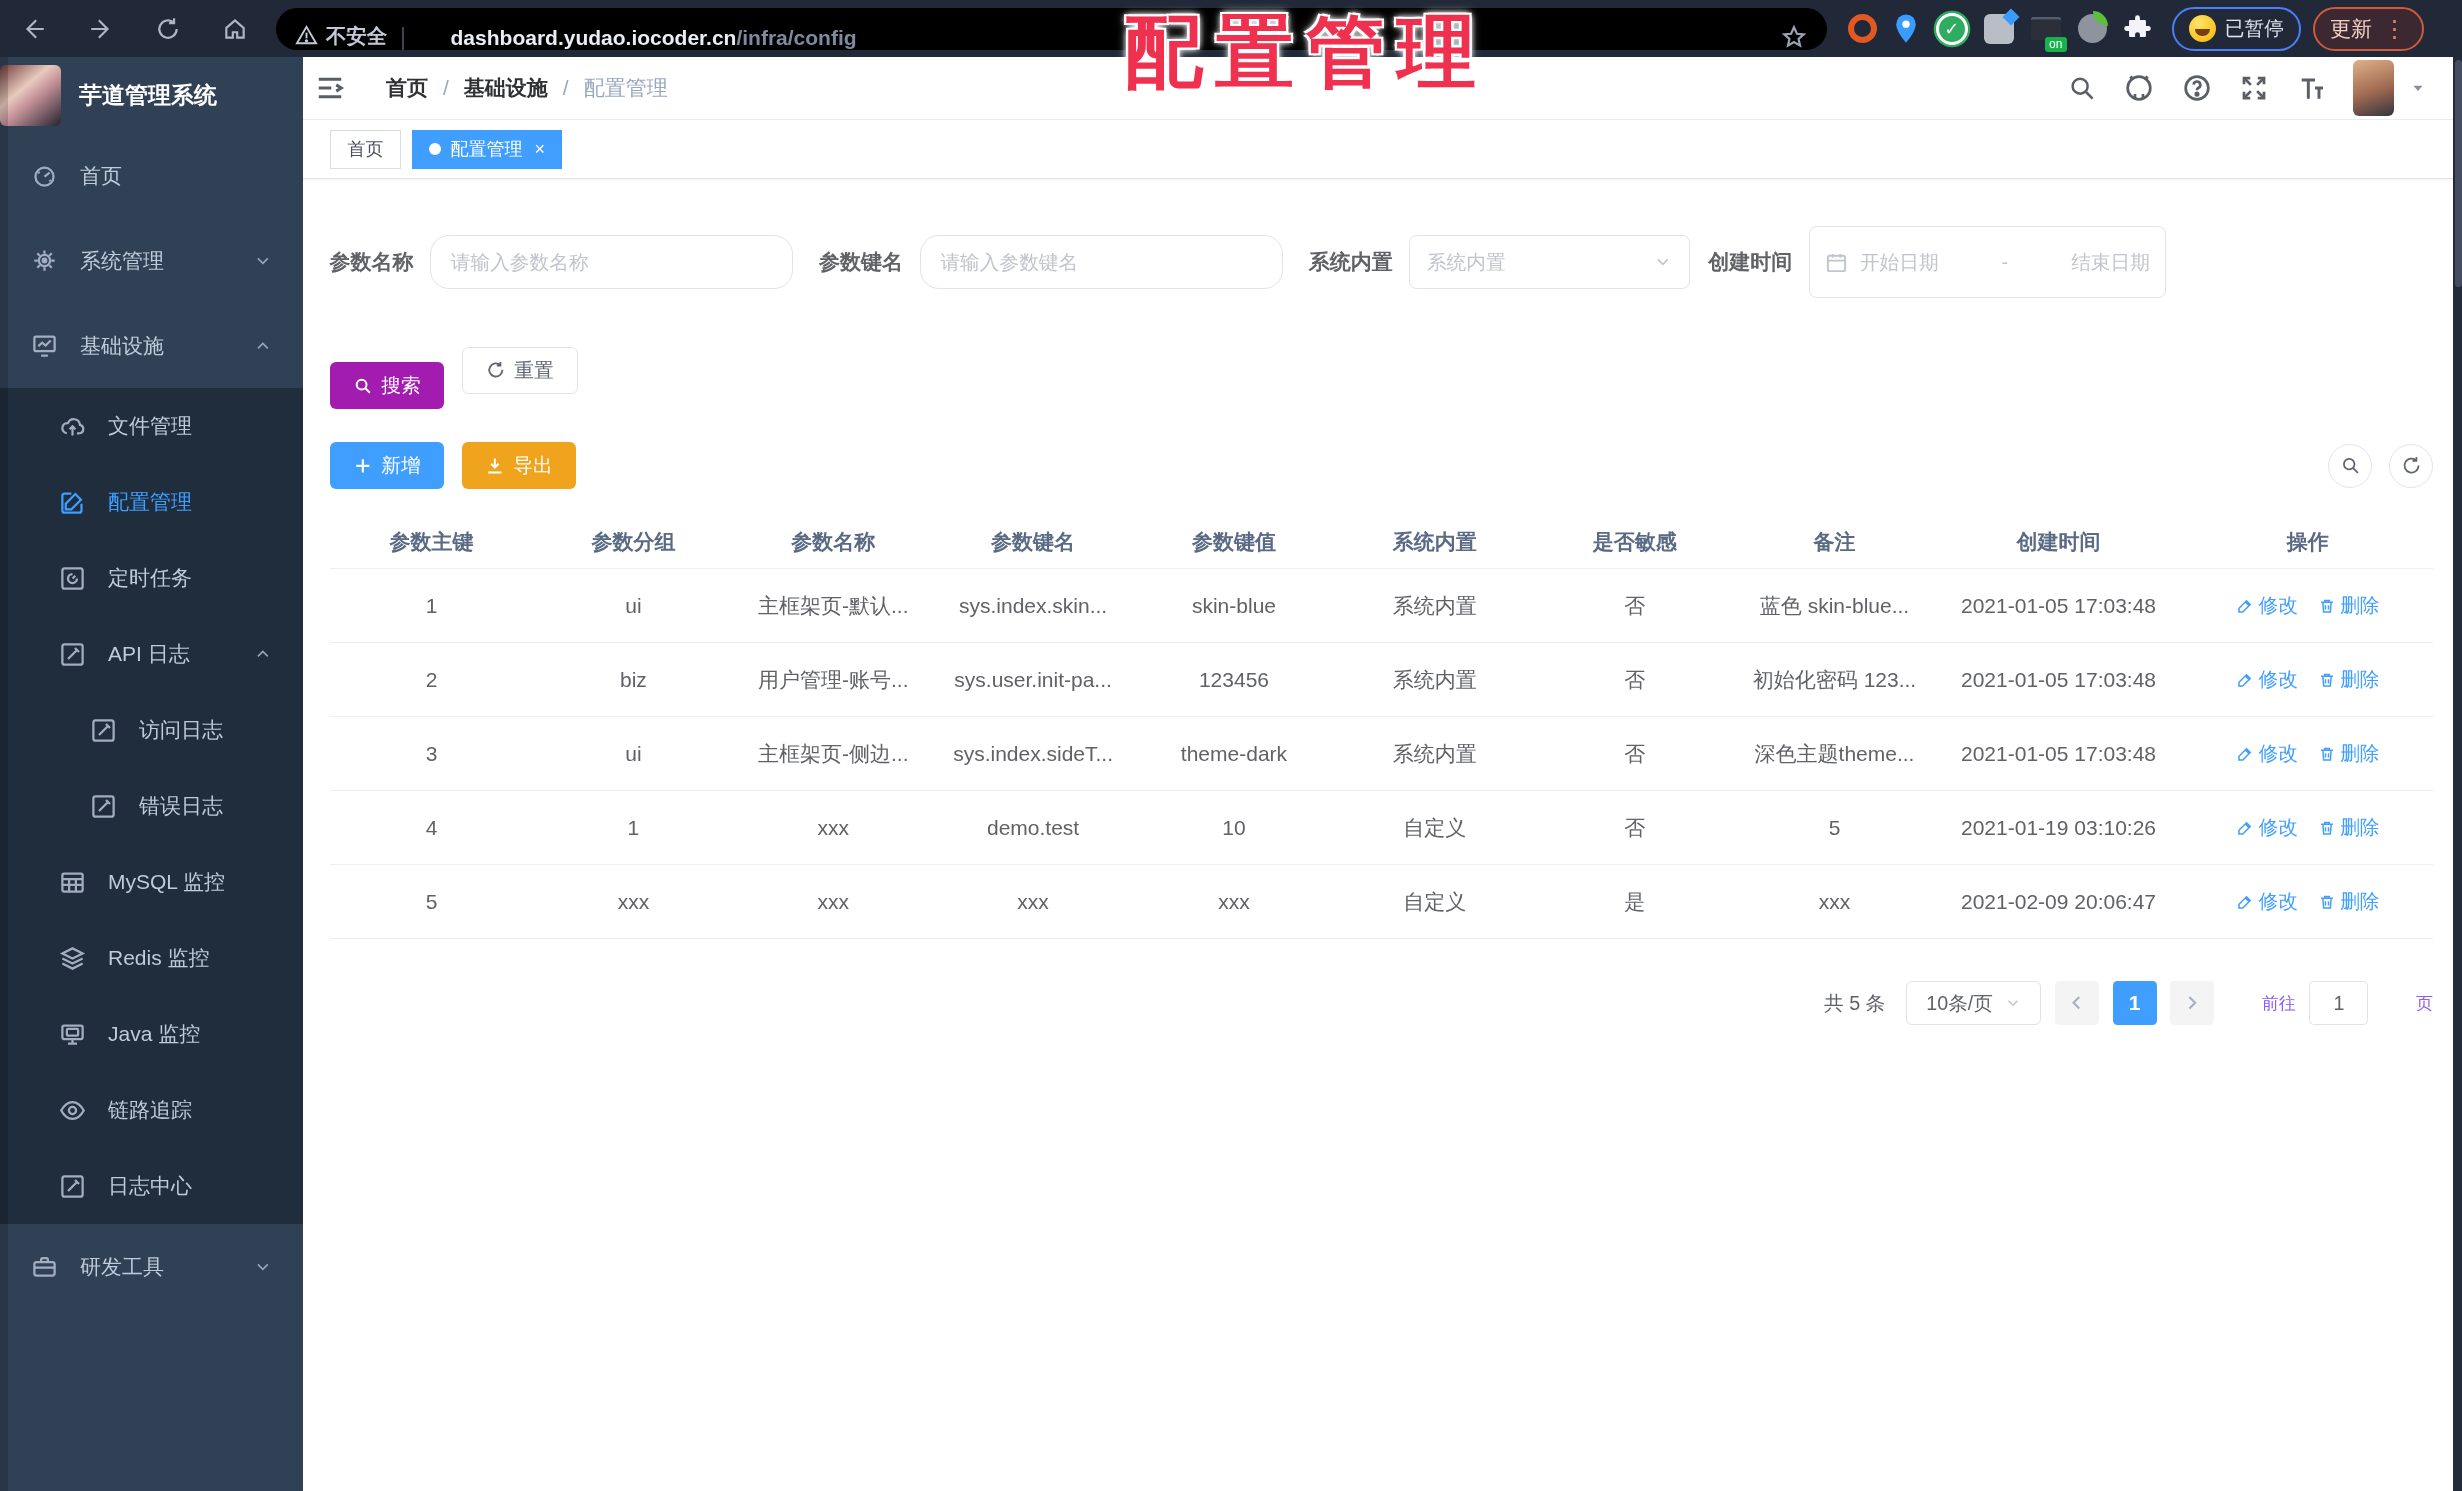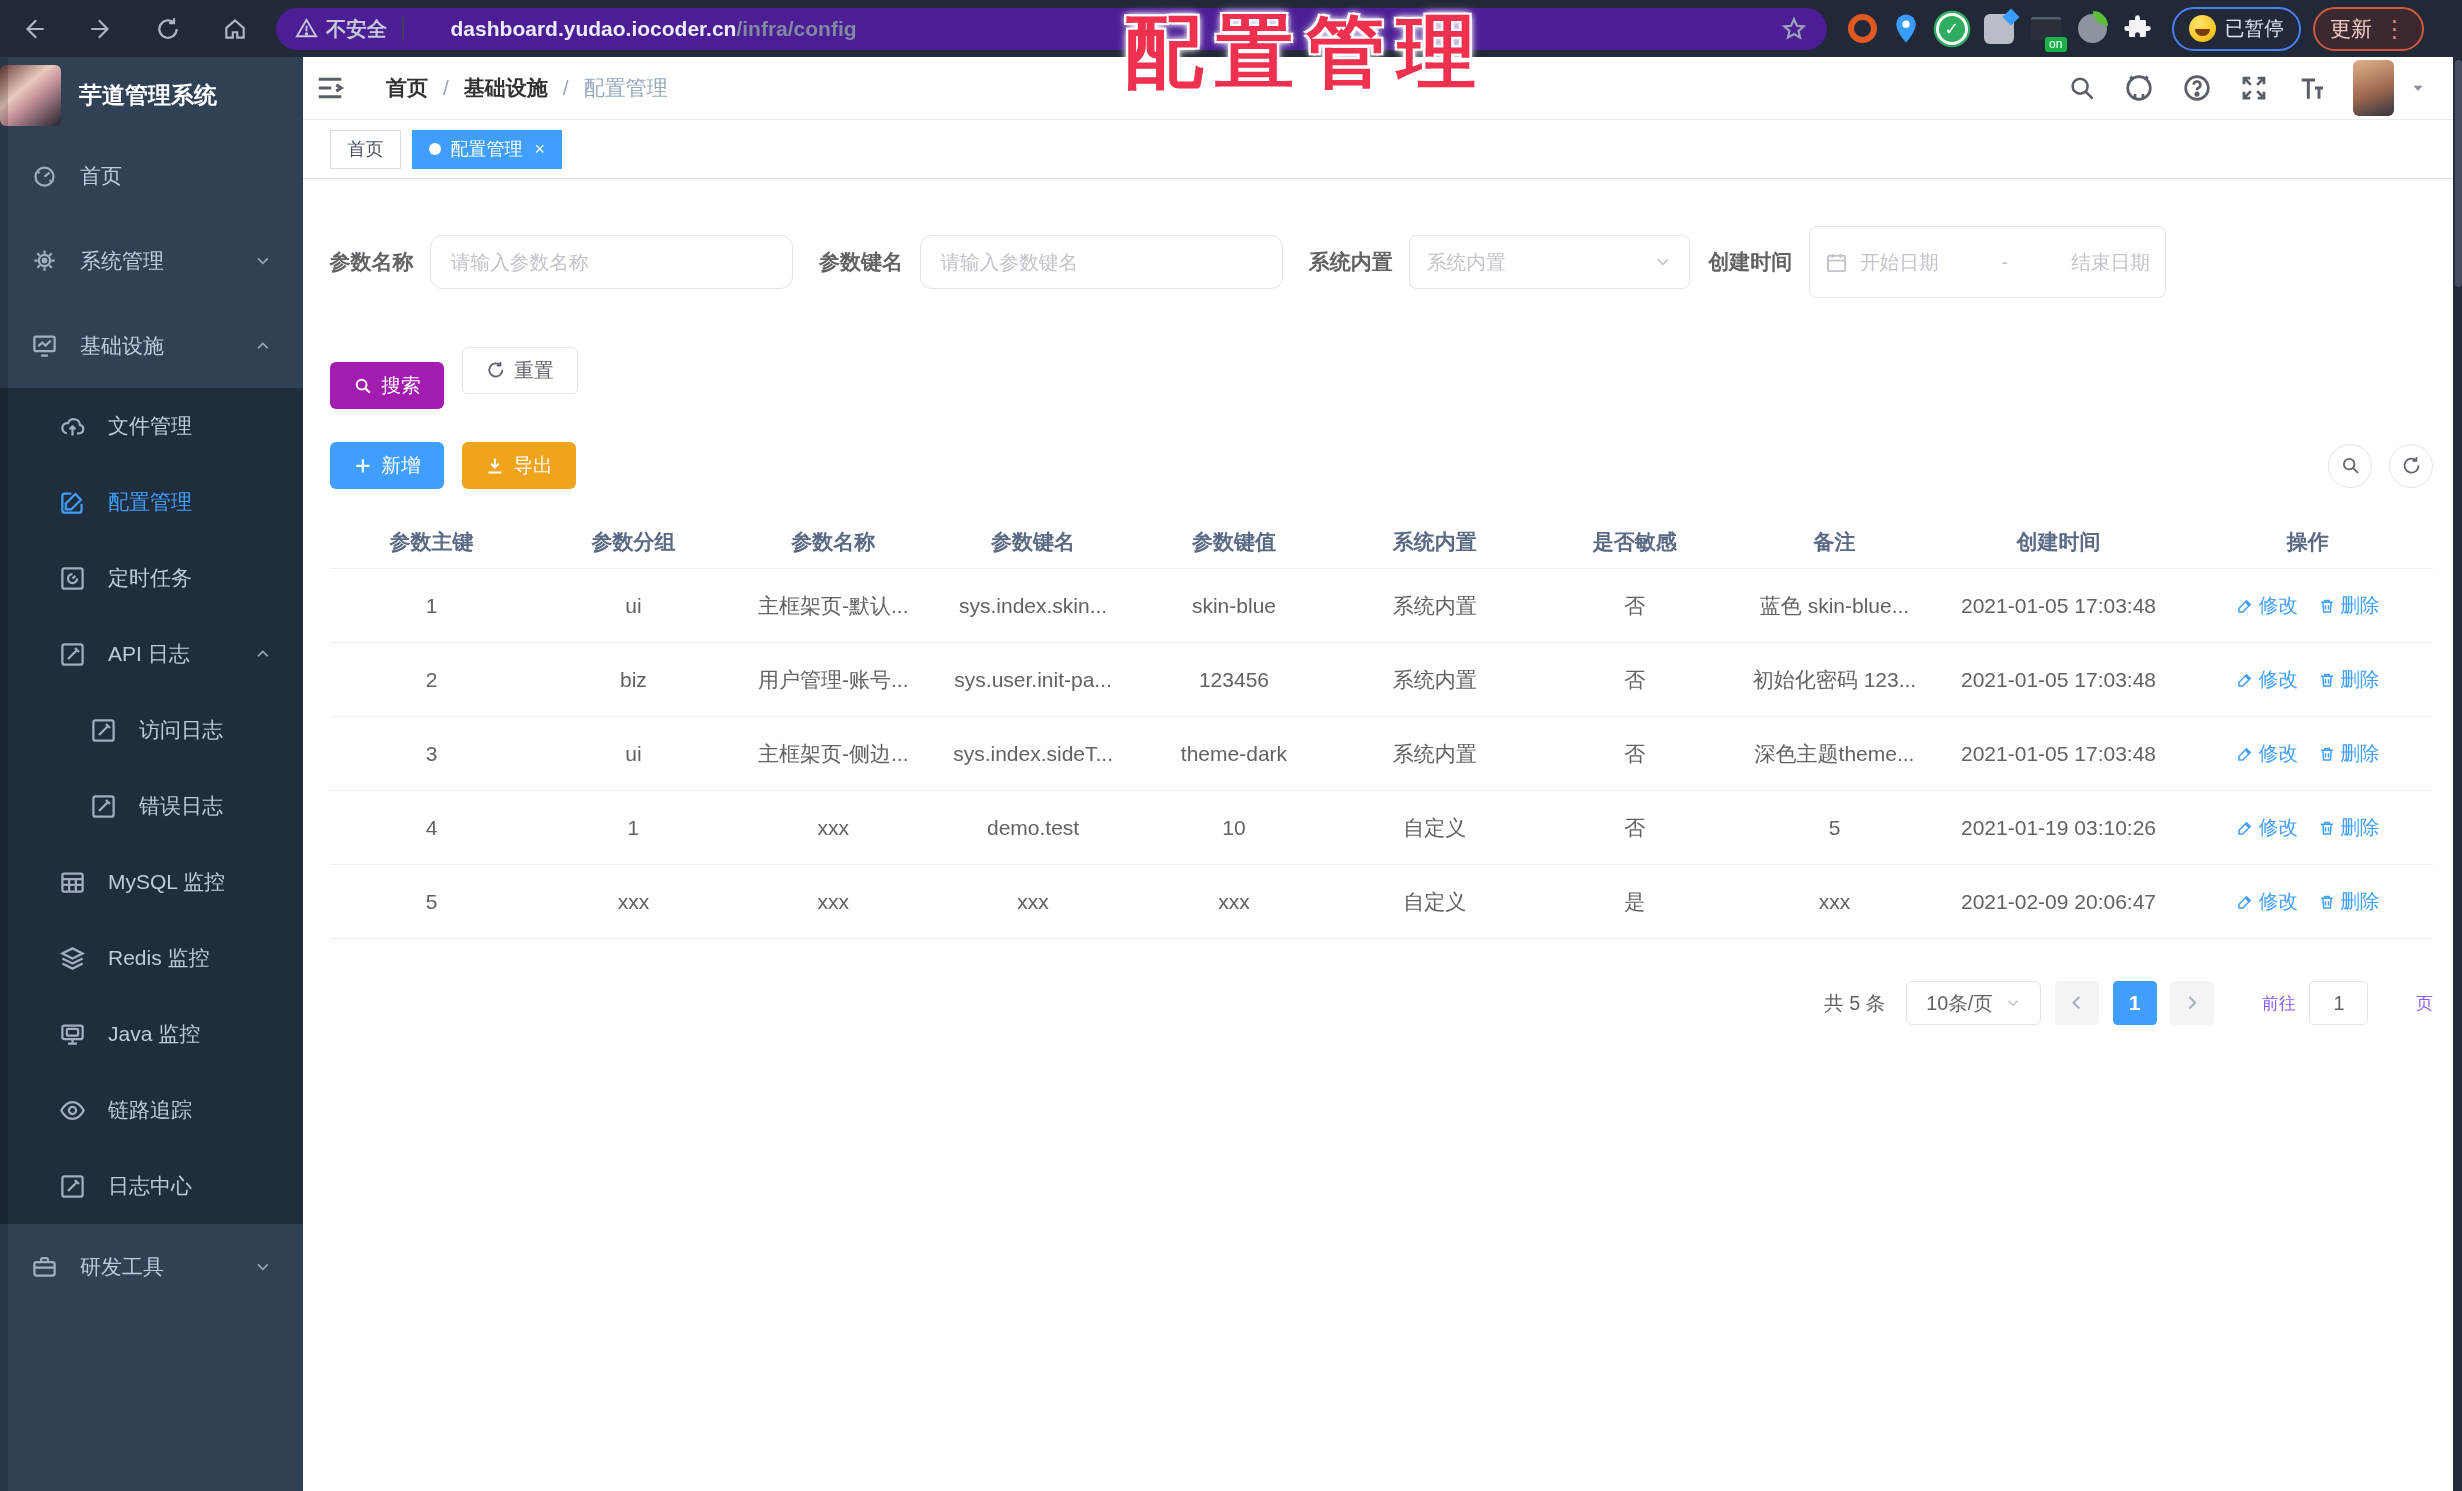--- a/index.html
+++ b/index.html
@@ -6,22 +6,22 @@
   html,body { width:2462px; height:1491px; overflow:hidden;
     font-family:"Liberation Sans","DejaVu Sans",sans-serif; background:#fff; }
 
   svg { display:block; }
   .ic { display:inline-flex; align-items:center; justify-content:center; }
 
   
   .browser-bar { position:absolute; top:0; left:0; width:2462px; height:57px;
     background:#212938; display:flex; align-items:center; z-index:5; }
   .nav-ic { width:67px; height:57px; display:flex; align-items:center; justify-content:center; color:#aeb6c4; }
-  .url-pill { margin-left:7.6px; width:1551px; height:42px; border-radius:21px; background:#4c1d95;
-    display:flex; align-items:center; padding:0 19.7px; }
+  .url-pill { margin-left:7.6px; width:1551px; height:42px; border-radius:21px; background:#000000;
+    display:flex; align-items:flex-end; padding:0 19.7px; }
   .warn { color:#c3c9d6; display:flex; align-items:center; gap:7.6px; font-size:20.4px; font-weight:700; }
   .url-div { width:1.5px; height:23px; background:#3a4357; margin:0 15px; }
   .url-host { color:#e9edf5; font-size:21px; font-weight:700;margin-left:32px; }
   .url-path { color:#7f8aa0; font-size:21px; font-weight:700; }
   .url-star { margin-left:auto; color:#9aa3b5; }
   .ext-row { display:flex; align-items:center; gap:16.6px; margin-left:21px; }
   .badge-paused { margin-left:19.7px; height:44px; border-radius:22px; border:2.3px solid #4b7ff7;
     display:flex; align-items:center; gap:9px; padding:0 15px; }
   .badge-paused span { color:#dfe4ee; font-size:19.7px; }
   .emoji-face { width:27px; height:27px; border-radius:50%;
@@ -99,21 +99,21 @@
     border:0.8px solid #d8dce5; background:#fff; color:#495060; font-size:18px; cursor:pointer; }
   .tag.active { background:#409eff; border-color:#409eff; color:#fff; }
   .tag .dot { width:12px; height:12px; border-radius:50%; background:#fff; }
   .tag .x { font-size:18px; line-height:1; margin-left:3px; }
 
   .content { padding:0 30px 0 26.5px; }
 
   
   .filters { margin-top:47px; display:flex; align-items:center; }
   .f-label { font-size:21px; color:#606266; font-weight:600; margin-right:16.6px; white-space:nowrap; }
-  .f-input { width:363px; height:54px; border:1.5px solid #e0e3ea; border-radius:12px;
+  .f-input { width:363px; height:54px; border:1.5px solid #e0e3ea; border-radius:19px;
     padding:0 19.7px; font-size:19.7px; color:#606266; outline:none; margin-right:26px;
     font-family:inherit; }
   .f-input::placeholder { color:#c0c4cc; }
   .f-select { width:281px; height:54px; border:1.5px solid #e0e3ea; border-radius:7.6px;
     display:flex; align-items:center; padding:0 16.6px; margin-right:18px; cursor:pointer; }
   .f-select .ph { color:#c0c4cc; font-size:19.7px; flex:1; }
   .f-date { width:357px; height:72px; border:1.5px solid #e0e3ea; border-radius:7.6px;
     display:flex; align-items:center; padding:0 15px; gap:12px; cursor:pointer; }
   .f-date .ph { color:#c0c4cc; font-size:19.7px; }
   .f-date .mid { color:#c0c4cc; font-size:19.7px; flex:1; text-align:center; }

